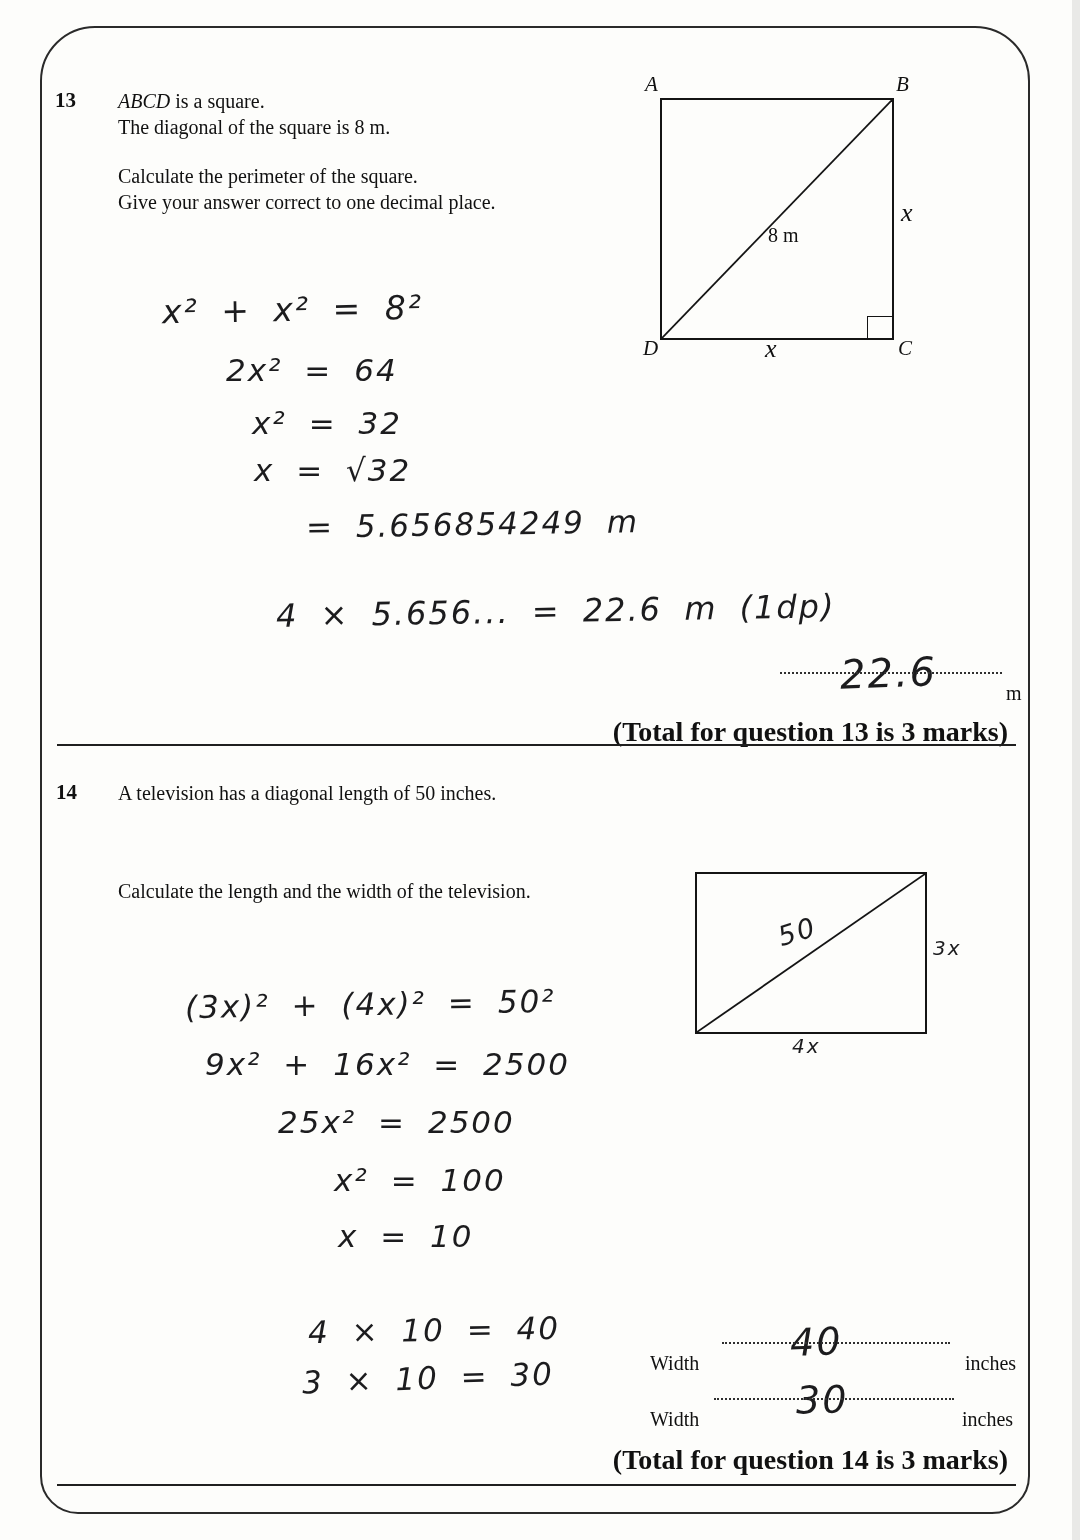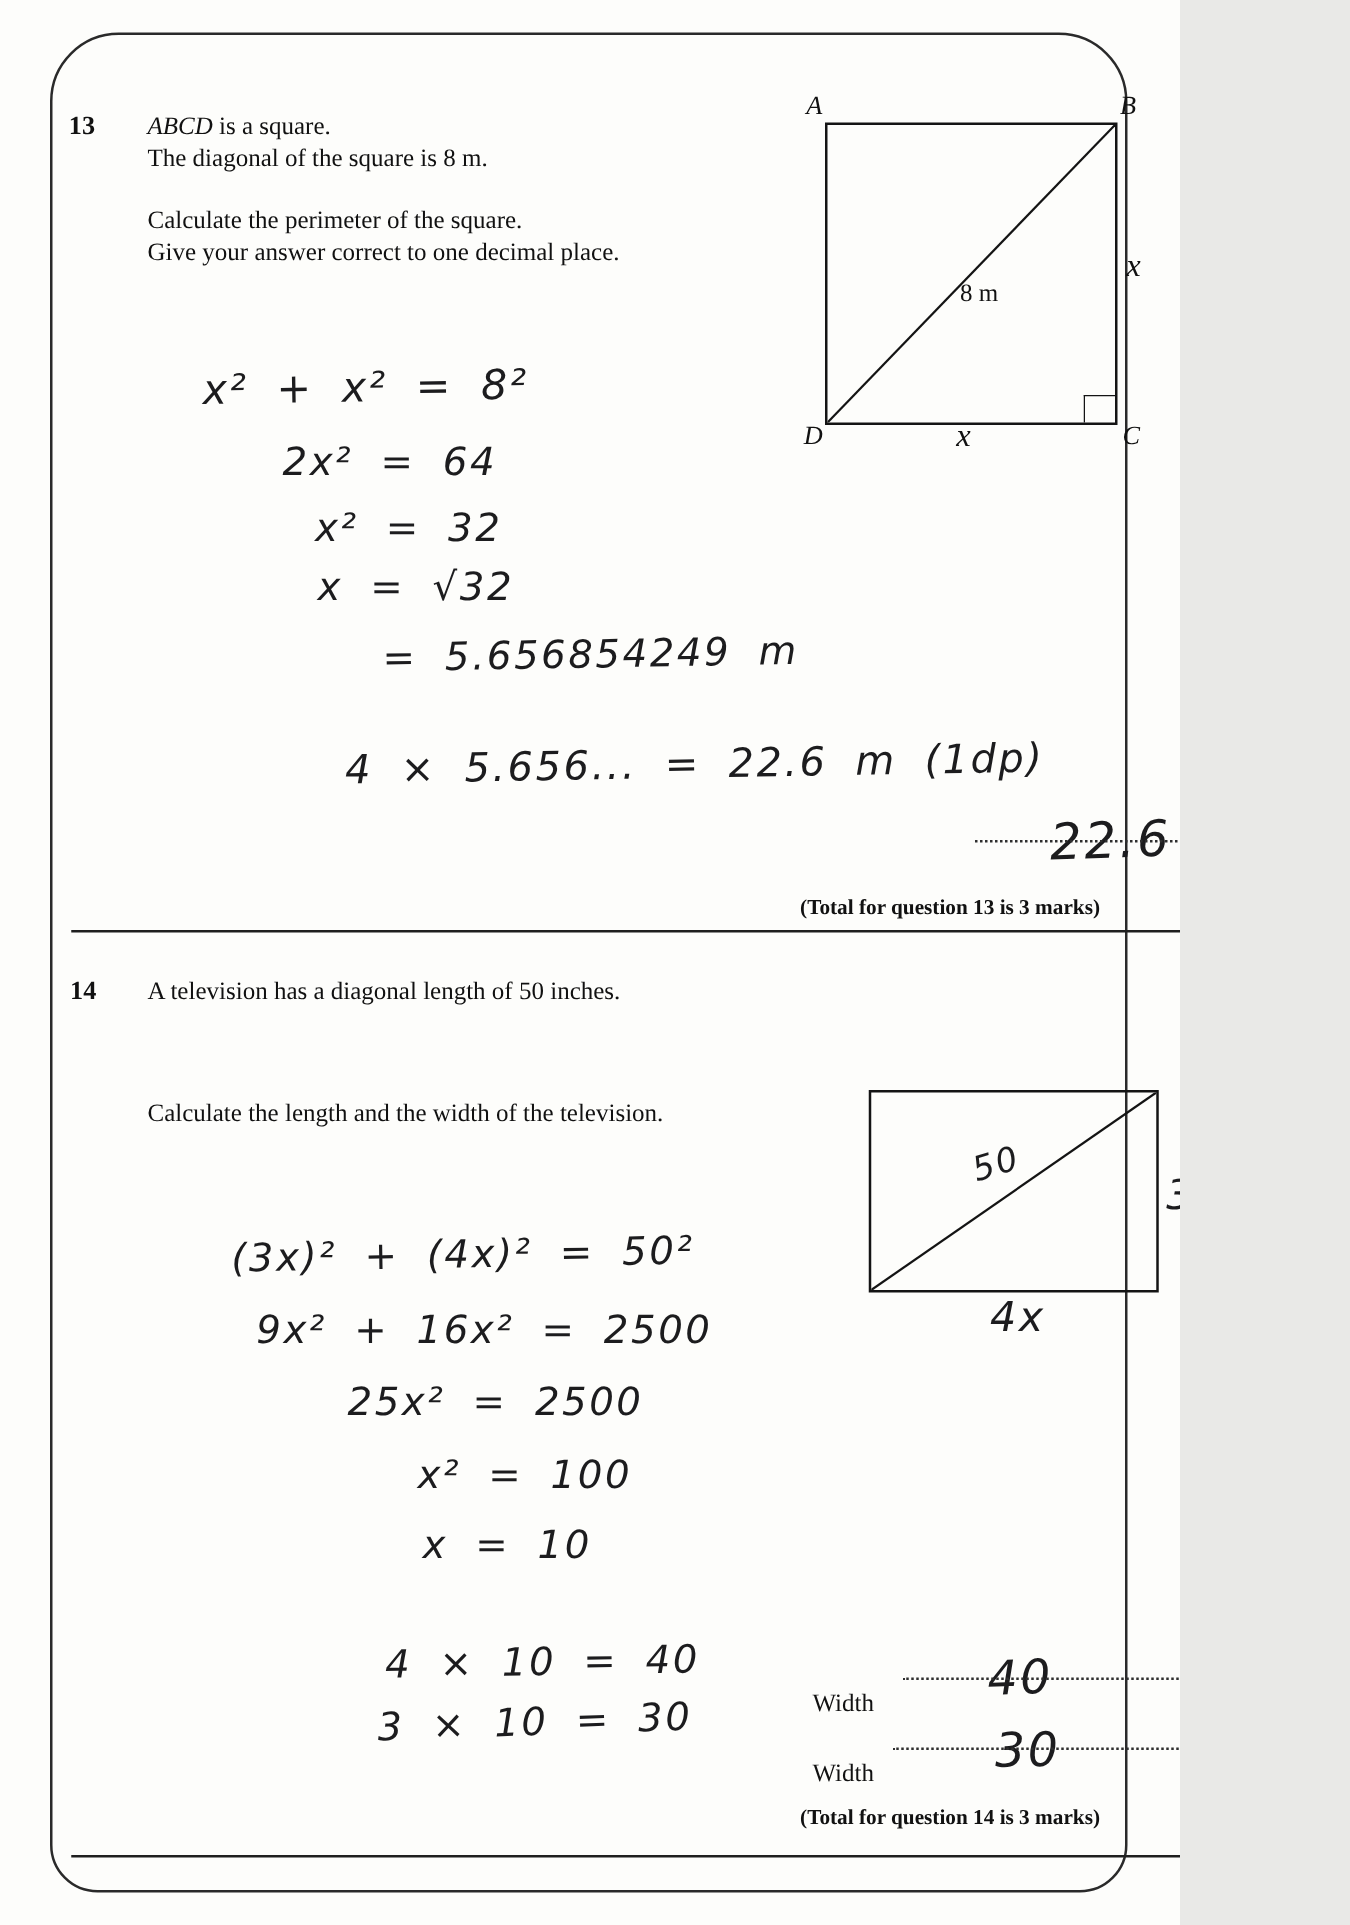--- a/index.html
+++ b/index.html
@@ -1,18 +1,18 @@
 <!DOCTYPE html>
 <html><head>
 <meta charset="utf-8">
 <style>
   html,body{margin:0;padding:0;background:#e9e9e7;}
   .sheet{
     position:relative;
-    width:944px;height:1540px;
+    width:1072px;height:1540px;
     background:#fdfdfb;
     overflow:hidden;
     font-family:"Liberation Serif",serif;
     color:#111;
   }
   .frame{
     position:absolute;left:40px;top:26px;right:42px;bottom:26px;
     border:2.5px solid #2a2a2a;
     border-radius:55px 55px 38px 38px;
   }
@@ -22,29 +22,29 @@
   .qnum{font-family:"Liberation Serif",serif;font-size:21px;font-weight:bold;}
   .hand{
     font-family:"DejaVu Sans",sans-serif;
     font-style:italic;
     color:#1c1c1e;
     word-spacing:10px;
     letter-spacing:2px;
     white-space:nowrap;
   }
   .hand-lg{font-size:31px;}
-  .hand-md{font-size:33px;}
+  .hand-md{font-size:20px;}
   .rot-1{transform:rotate(-1deg);}
   .rot-2{transform:rotate(-2deg);}
   .diagram{border:2px solid #141414;position:absolute;background:transparent;}
   .diag-svg{position:absolute;left:0;top:0;width:100%;height:100%;}
   .ra-mark{position:absolute;right:0;bottom:0;width:24px;height:21px;border-left:1.6px solid #141414;border-top:1.6px solid #141414;}
   .dots{border-bottom:2.6px dotted #2f2f2f;display:inline-block;}
   .rule{position:absolute;left:57px;width:959px;height:2px;background:#1f1f1f;}
-  .total{font-family:"Liberation Serif",serif;font-size:17px;font-weight:bold;text-align:right;}
+  .total{font-family:"Liberation Serif",serif;font-size:28px;font-weight:bold;text-align:right;}
   .corner-label{font-family:"Liberation Serif",serif;font-style:italic;font-size:21px;}
   .math-x{font-family:"Liberation Serif",serif;font-style:italic;font-size:26px;}
 </style>
 </head>
 <body>
 
 <div class="sheet">
   <div class="frame"></div>
 
   <div class="abs qnum" style="left:55px;top:88px;">13</div>

